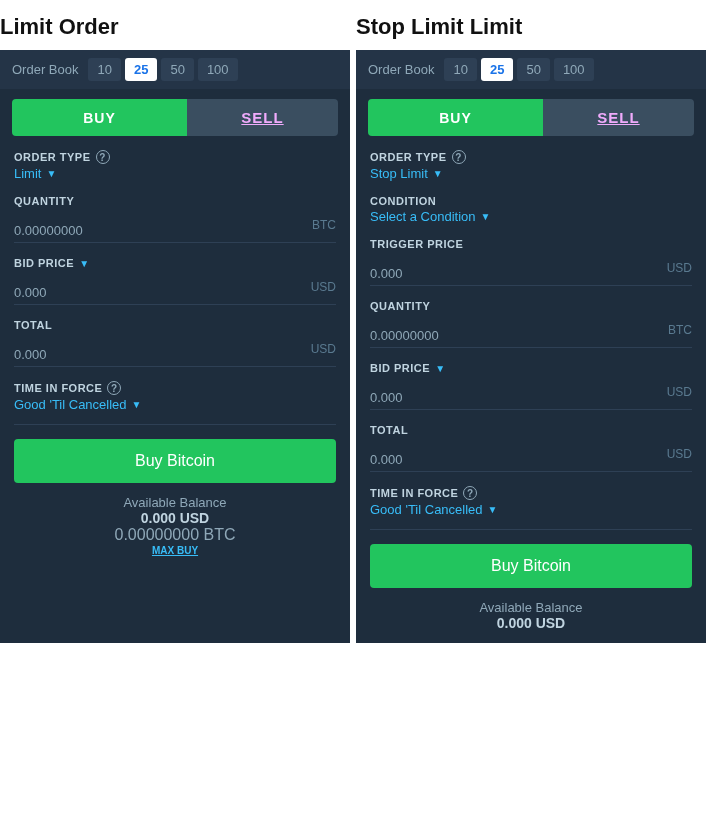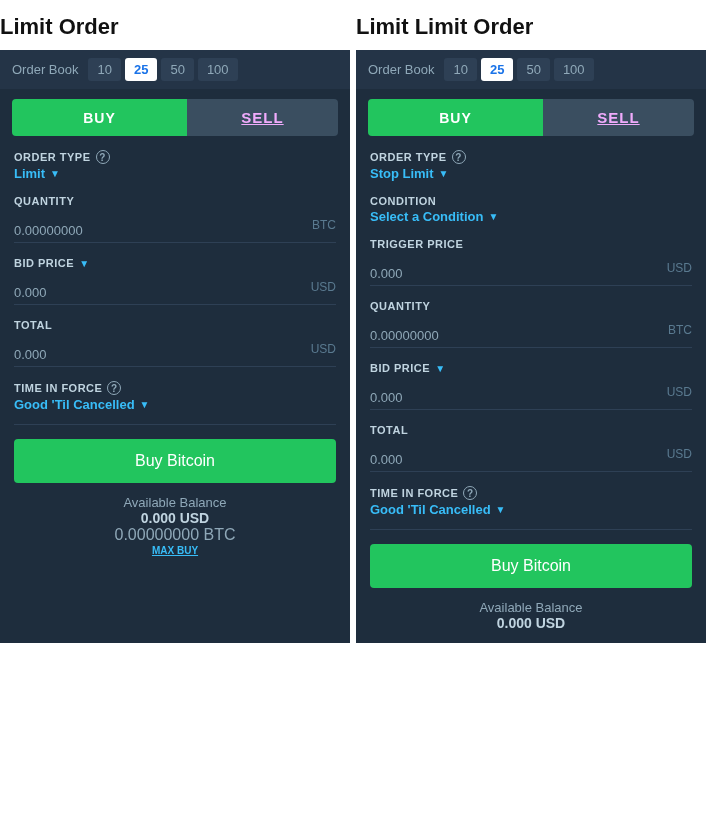--- a/index.html
+++ b/index.html
@@ -128,21 +128,20 @@
     }
 
     .dropdown-row {
       display: flex;
       align-items: center;
       gap: 5px;
       color: #38bdf8;
       font-size: 13px;
       cursor: pointer;
       margin-top: 2px;
-      font-weight: bold;
     }
 
     .dropdown-arrow {
       color: #38bdf8;
       font-size: 10px;
     }
 
     .field-input-row {
       display: flex;
       align-items: center;
@@ -292,21 +291,21 @@
       <div class="balance-label">Available Balance</div>
       <div class="balance-usd">0.000  USD</div>
       <div class="balance-btc">0.00000000 BTC</div>
       <span class="max-buy-link">MAX BUY</span>
     </div>
   </div>
 
   <div class="panel-divider"></div>
 
   <div class="panel">
-    <div class="panel-title">Limit Limit Order</div>
+    <div class="panel-title">Stop Limit Limit</div>
 
     
     <div class="order-book-bar">
       <span class="ob-label">Order Book</span>
       <button class="ob-btn">10</button>
       <button class="ob-btn active">25</button>
       <button class="ob-btn">50</button>
       <button class="ob-btn">100</button>
     </div>
 

